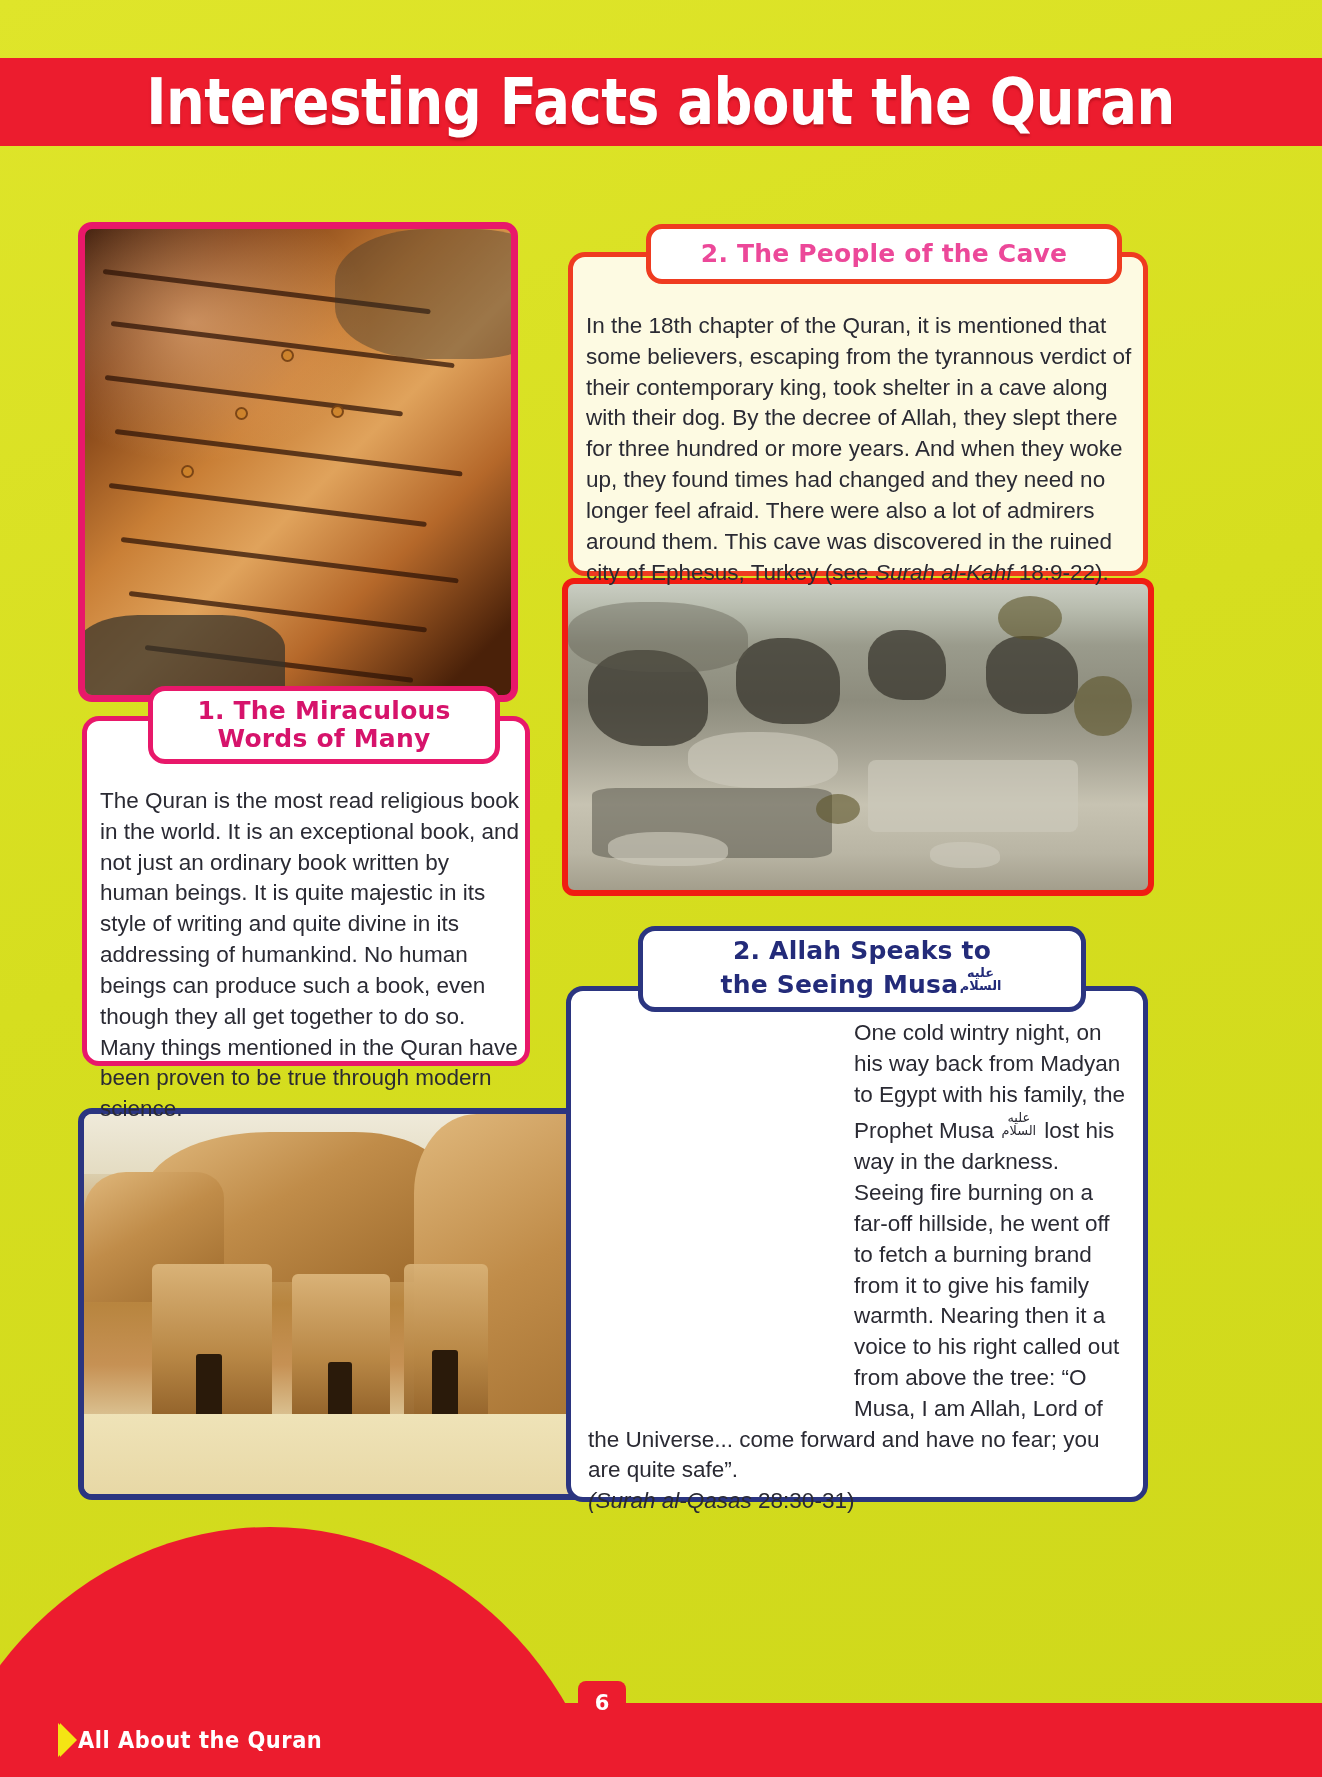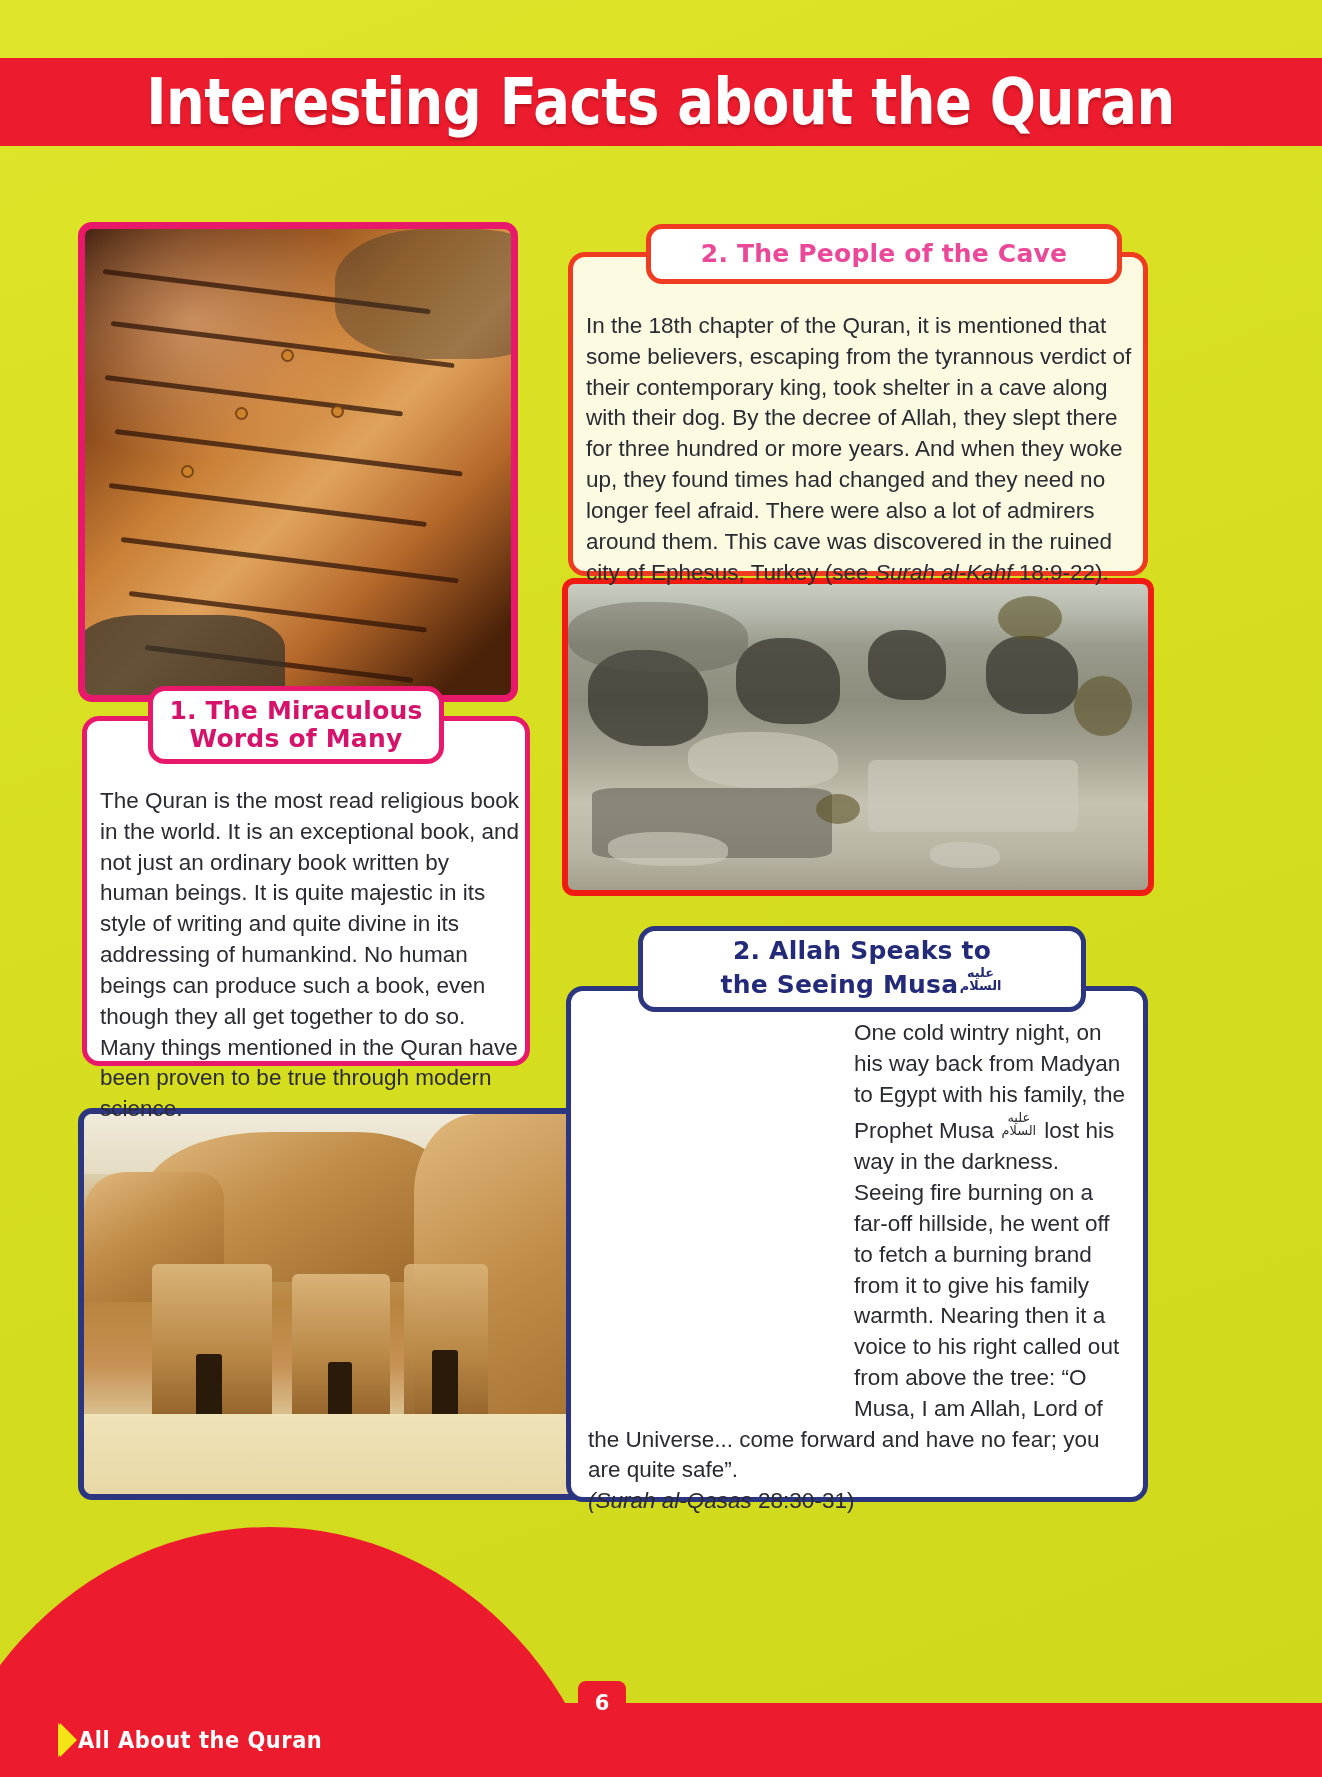--- a/index.html
+++ b/index.html
@@ -216,21 +216,21 @@
     color: #2a2a33;
     font-size: 22.5px;
     line-height: 1.37;
   }
   .callout-body em { font-style: italic; }
 
   
   #box1-title {
     left: 148px;
     top: 686px;
-    width: 296px;
+    width: 352px;
     height: 78px;
     border: 5px solid #e8186a;
     border-radius: 17px;
     color: #d6136b;
     font-size: 25px;
   }
   #box1-panel {
     position: absolute;
     left: 82px;
     top: 716px;

